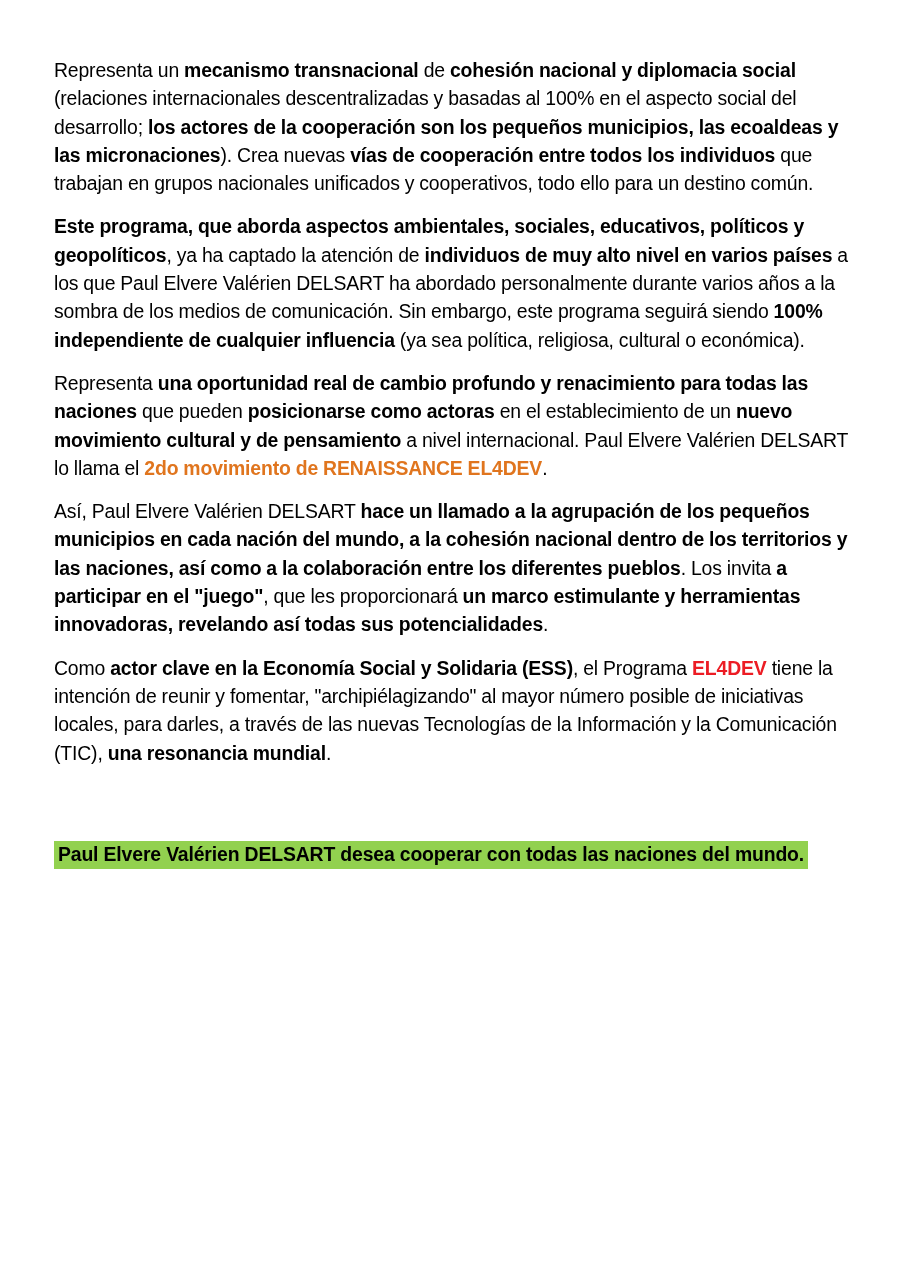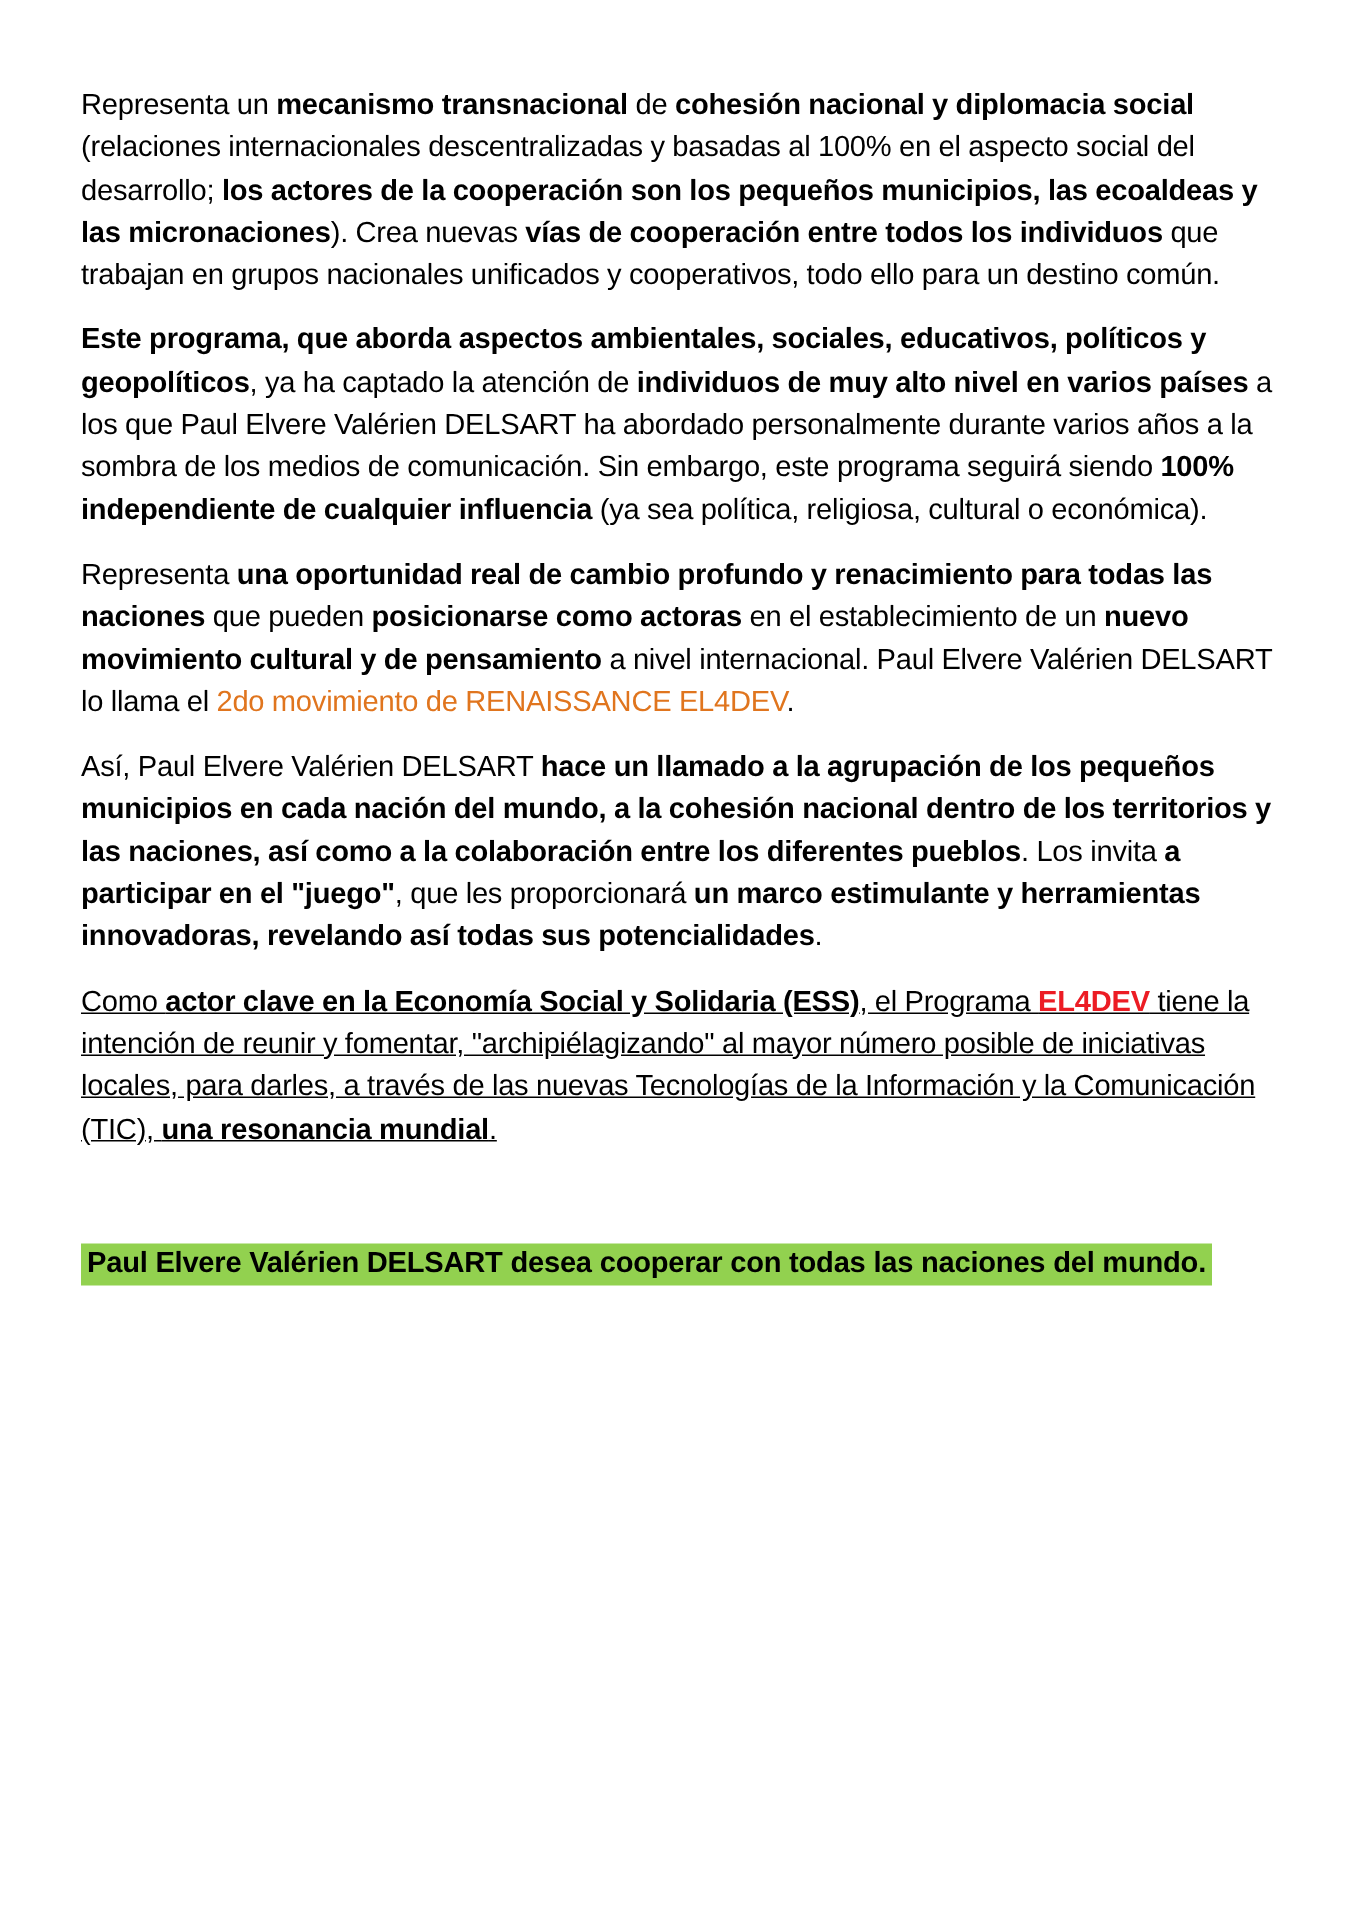--- a/index.html
+++ b/index.html
@@ -32,42 +32,41 @@
     margin: 0 0 15px 0;
     font-size: 19.4px;
     line-height: 28.3px;
     letter-spacing: -0.15px;
     text-align: left;
     word-spacing: -0.2px;
     font-weight: 400;
   }
   p.para:last-of-type {
     margin-bottom: 0;
-    text-decoration: underline;
   }
   b, .b {
     font-weight: 700;
   }
   .orange {
     color: #E0751E;
-    font-weight: 400;
+    font-weight: 700;
   }
   .green {
     color: #16A75C;
     font-weight: 700;
   }
   .red {
     color: #EC1C24;
     font-weight: 700;
   }
   .spacer-para {
     height: 62px;
   }
   .banner-wrap {
-    margin-top: 0;
+    margin-top: 12px;
   }
   .banner {
     display: inline-block;
     background: #92D14F;
     color: #000000;
     font-weight: 700;
     font-size: 19.4px;
     line-height: 25px;
     padding: 1px 4px 2px 4px;
     letter-spacing: -0.15px;

